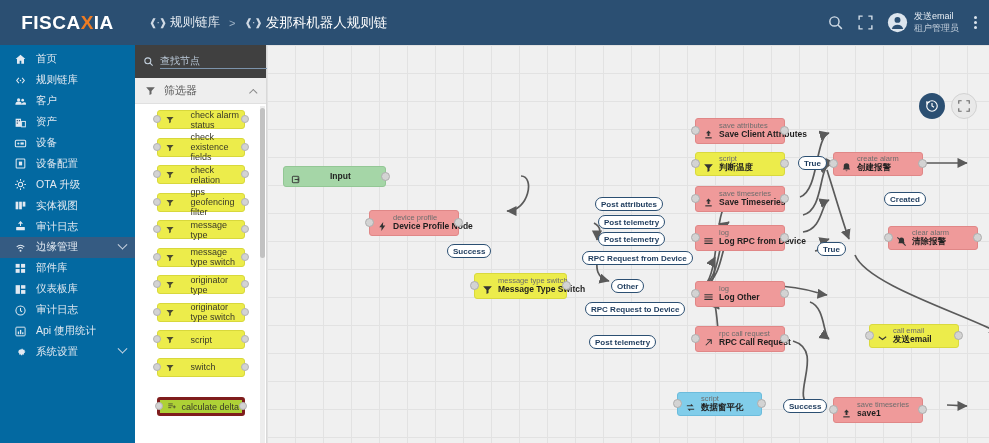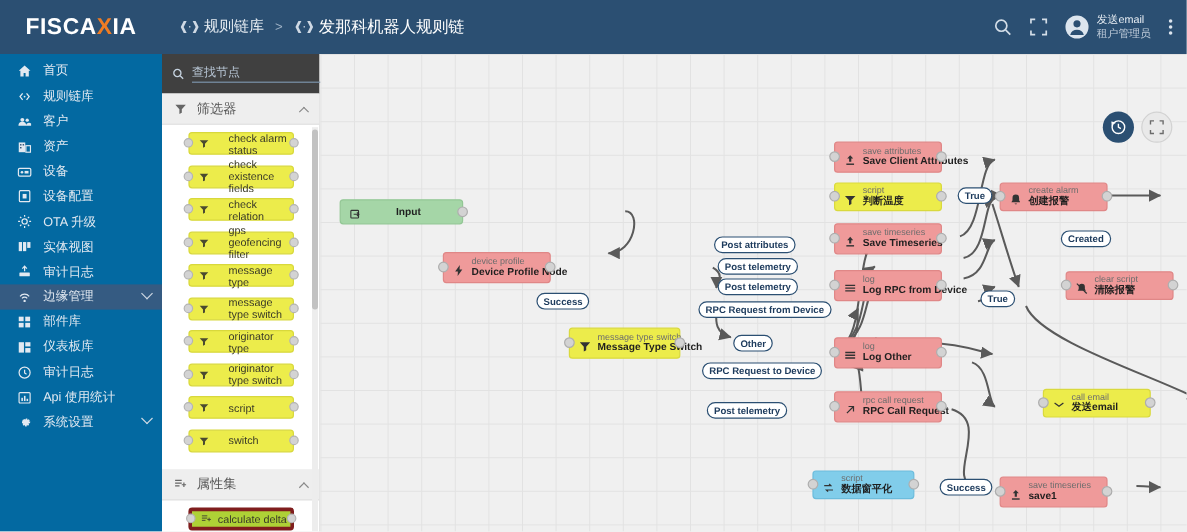--- a/index.html
+++ b/index.html
@@ -454,28 +454,20 @@
               </div>
               <div class="lib-node filter">
                 <span class="dot l"></span>
                 <span class="ln-ic"><svg viewBox="0 0 24 24" style="width:100%;height:100%">
                     <path d="M2.5 5h19l-7.3 8v6.5l-4.4 2.2V13z" fill="#4a4a30"></path>
                   </svg></span>
                 <span>switch</span>
                 <span class="dot r"></span>
               </div>
             </div>
-            <div class="section-head">
-              <span class="sec-ic"><svg viewBox="0 0 24 24" style="width:100%;height:100%">
-                  <path d="M2 5h12M2 10h12M2 15h8" stroke="#666" stroke-width="2.2"></path>
-                  <path d="M18 9v8M14 13h8" stroke="#666" stroke-width="2.2"></path>
-                </svg></span>
-              <span>属性集</span>
-              <span class="sec-chev"></span>
-            </div>
             <div class="node-list">
               <div class="lib-node enrich">
                 <span class="dot l"></span>
                 <span class="ln-ic"><svg viewBox="0 0 24 24" style="width:100%;height:100%">
                     <path d="M2 5h12M2 10h12M2 15h8" stroke="#4a4a30" stroke-width="2.2"></path>
                     <path d="M18 9v8M14 13h8" stroke="#4a4a30" stroke-width="2.2"></path>
                   </svg></span>
                 <span>calculate delta</span>
                 <span class="dot r"></span>
               </div>
@@ -640,21 +632,21 @@
             </span>
             <span class="port r"></span>
           </div>
           <div class="fnode red" style="left: 621px; top: 181px; width: 90px; height: 24px;">
             <span class="port l"></span>
             <span class="fn-ic"><svg viewBox="0 0 24 24" style="width:100%;height:100%">
                 <path d="M12 3a5.6 5.6 0 0 0-5.6 5.6v4.3L4.6 16h14.8l-1.8-3.1V8.6A5.6 5.6 0 0 0 12 3z" fill="#333"></path>
                 <path d="M3 3l18 18" stroke="#333" stroke-width="2.2"></path>
               </svg></span>
             <span class="fn-txt">
-              <span class="fn-sub">clear script</span>
+              <span class="fn-sub">clear alarm</span>
               <span class="fn-title">清除报警</span>
             </span>
             <span class="port r"></span>
           </div>
           <div class="fnode yellow" style="left: 602px; top: 279px; width: 90px; height: 24px;">
             <span class="port l"></span>
             <span class="fn-ic"><svg viewBox="0 0 24 24" style="width:100%;height:100%">
                 <path d="M4 6l8 6 8-6" fill="none" stroke="#333" stroke-width="2.3"></path>
                 <path d="M3.5 8.5V18h17V8.5" fill="none" stroke="#333" stroke-width="0"></path>
               </svg></span>

